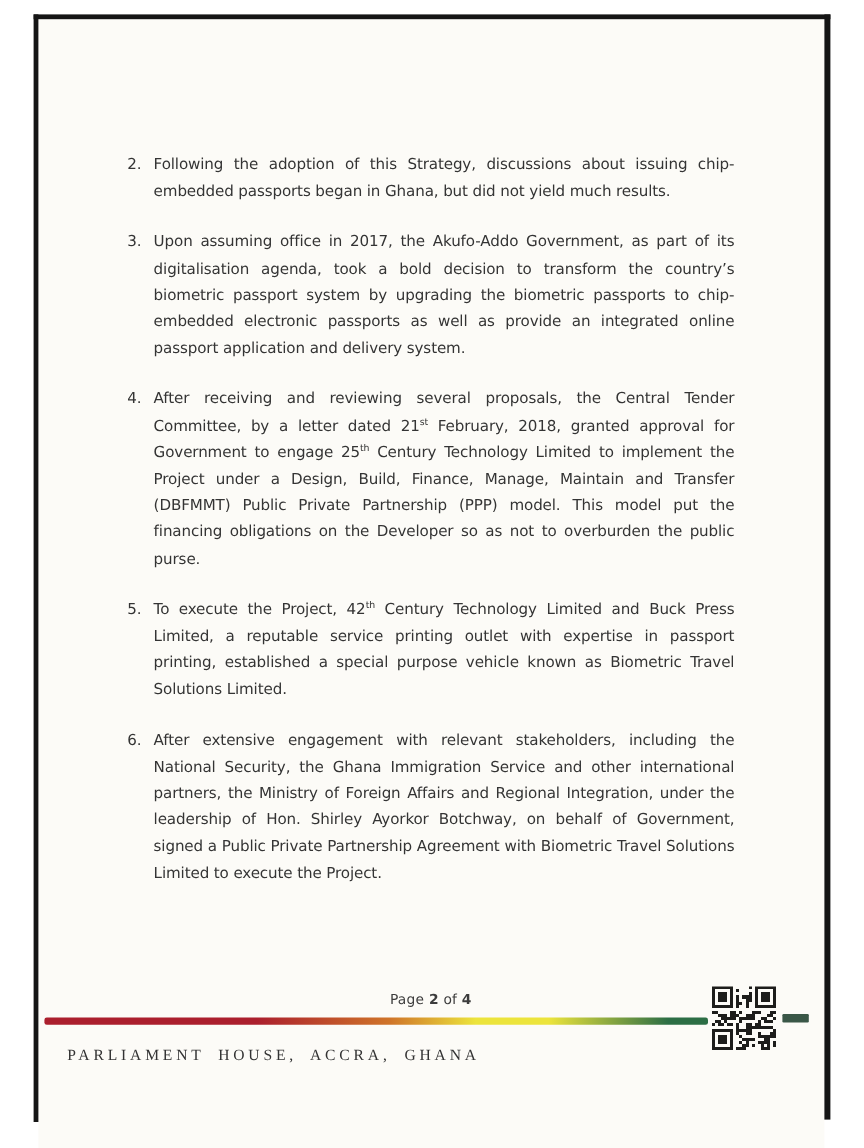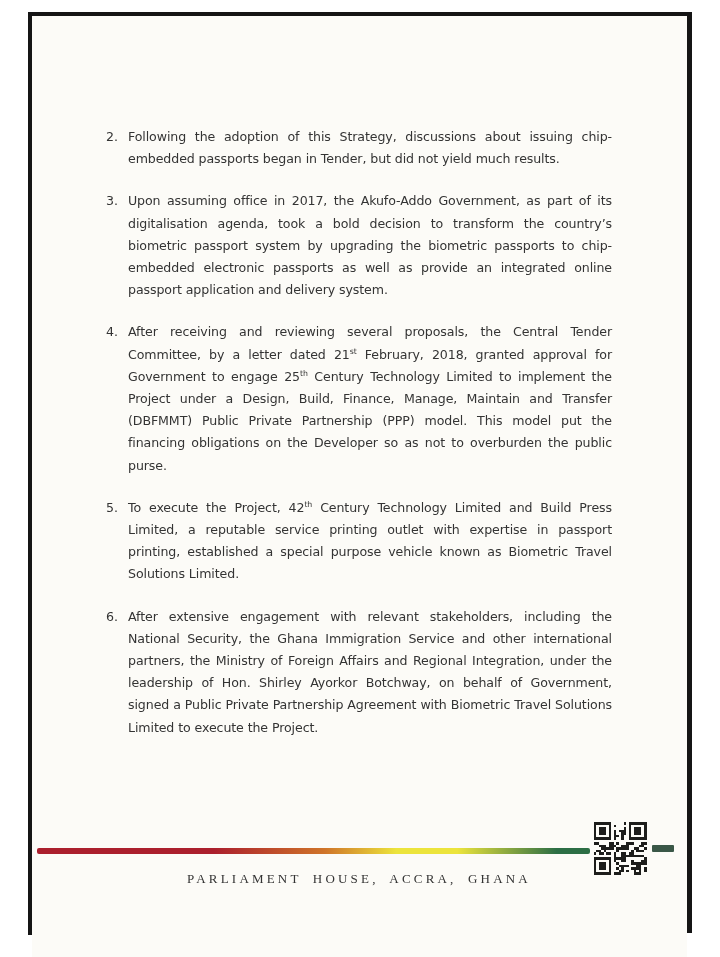--- a/index.html
+++ b/index.html
@@ -43,59 +43,59 @@
   .page-label .b{font-weight:bold;}
   .flag-bar{
     position:absolute;left:37px;top:848px;width:553px;height:6px;
     border-radius:2px;
   }
   .qr{position:absolute;left:592px;top:822px;width:56px;height:53px;}
   .qr svg{display:block;}
   .dash{position:absolute;left:652px;top:845px;width:22px;height:7px;border-radius:1px;}
   .address{
     position:absolute;left:56px;top:871px;width:606px;
-    text-align:center;
     font-family:"Liberation Serif","DejaVu Serif",serif;
     font-size:13px;color:#333333;
     letter-spacing:3.2px;word-spacing:5px;
   }
 </style>
 </head>
 <body>
 
 <div class="canvas">
   <div class="page-interior"></div>
 
   <div class="border-top"></div>
   <div class="border-left"></div>
   <div class="border-right"></div>
 
   <div class="list">
       <div class="item">
         <span class="num">2.</span>
-        <p class="txt"><span>Following the adoption of this Strategy, discussions about issuing chip-embedded passports began in Tender, but did not yield much results.</span></p>
+        <p class="txt"><span>Following the adoption of this Strategy, discussions about issuing chip-embedded passports began in Ghana, but did not yield much results.</span></p>
       </div>
       <div class="item">
         <span class="num">3.</span>
         <p class="txt"><span>Upon assuming office in 2017, the Akufo-Addo Government, as part of its digitalisation agenda, took a bold decision to transform the country’s biometric passport system by upgrading the biometric passports to chip-embedded electronic passports as well as provide an integrated online passport application and delivery system.</span></p>
       </div>
       <div class="item">
         <span class="num">4.</span>
         <p class="txt"><span>After receiving and reviewing several proposals, the Central Tender Committee, by a letter dated 21</span><sup>st</sup><span> February, 2018, granted approval for Government to engage 25</span><sup>th</sup><span> Century Technology Limited to implement the Project under a Design, Build, Finance, Manage, Maintain and Transfer (DBFMMT) Public Private Partnership (PPP) model. This model put the financing obligations on the Developer so as not to overburden the public purse.</span></p>
       </div>
       <div class="item">
         <span class="num">5.</span>
-        <p class="txt"><span>To execute the Project, 42</span><sup>th</sup><span> Century Technology Limited and Build Press Limited, a reputable service printing outlet with expertise in passport printing, established a special purpose vehicle known as Biometric Travel Solutions Limited.</span></p>
+        <p class="txt"><span>To execute the Project, 42</span><sup>th</sup><span> Century Technology Limited and Buck Press Limited, a reputable service printing outlet with expertise in passport printing, established a special purpose vehicle known as Biometric Travel Solutions Limited.</span></p>
       </div>
       <div class="item">
         <span class="num">6.</span>
         <p class="txt"><span>After extensive engagement with relevant stakeholders, including the National Security, the Ghana Immigration Service and other international partners, the Ministry of Foreign Affairs and Regional Integration, under the leadership of Hon. Shirley Ayorkor Botchway, on behalf of Government, signed a Public Private Partnership Agreement with Biometric Travel Solutions Limited to execute the Project.</span></p>
       </div>
     </div>
 
+  <div class="page-label"><span>Page </span><span class="b">2</span><span> of </span><span class="b">4</span></div>
   <div class="flag-bar" style="background: linear-gradient(90deg, rgb(171, 31, 45) 0%, rgb(171, 31, 45) 32%, rgb(207, 116, 41) 52%, rgb(236, 228, 60) 65%, rgb(236, 228, 60) 76%, rgb(44, 110, 69) 94%, rgb(44, 110, 69) 100%);"></div>
   <div class="qr">
       <svg viewBox="0 0 21 21" width="56" height="53" shape-rendering="crispEdges">
         <path d="M12 0h1v1h-1zM8 1h1v1h-1zM12 2h1v1h-1zM8 3h1v1h-1zM10 3h1v1h-1zM11 3h1v1h-1zM12 3h1v1h-1zM8 4h1v1h-1zM11 4h1v1h-1zM12 4h1v1h-1zM8 5h1v1h-1zM9 5h1v1h-1zM11 5h1v1h-1zM8 6h1v1h-1zM11 6h1v1h-1zM0 8h1v1h-1zM1 8h1v1h-1zM6 8h1v1h-1zM7 8h1v1h-1zM9 8h1v1h-1zM13 8h1v1h-1zM14 8h1v1h-1zM15 8h1v1h-1zM19 8h1v1h-1zM20 8h1v1h-1zM2 9h1v1h-1zM3 9h1v1h-1zM4 9h1v1h-1zM6 9h1v1h-1zM7 9h1v1h-1zM8 9h1v1h-1zM11 9h1v1h-1zM12 9h1v1h-1zM13 9h1v1h-1zM18 9h1v1h-1zM19 9h1v1h-1zM3 10h1v1h-1zM4 10h1v1h-1zM5 10h1v1h-1zM6 10h1v1h-1zM7 10h1v1h-1zM9 10h1v1h-1zM10 10h1v1h-1zM11 10h1v1h-1zM12 10h1v1h-1zM13 10h1v1h-1zM16 10h1v1h-1zM17 10h1v1h-1zM20 10h1v1h-1zM1 11h1v1h-1zM2 11h1v1h-1zM4 11h1v1h-1zM9 11h1v1h-1zM15 11h1v1h-1zM17 11h1v1h-1zM18 11h1v1h-1zM19 11h1v1h-1zM0 12h1v1h-1zM2 12h1v1h-1zM3 12h1v1h-1zM5 12h1v1h-1zM6 12h1v1h-1zM8 12h1v1h-1zM11 12h1v1h-1zM12 12h1v1h-1zM14 12h1v1h-1zM15 12h1v1h-1zM8 13h1v1h-1zM11 13h1v1h-1zM12 13h1v1h-1zM13 13h1v1h-1zM14 13h1v1h-1zM15 13h1v1h-1zM16 13h1v1h-1zM17 13h1v1h-1zM18 13h1v1h-1zM19 13h1v1h-1zM8 14h1v1h-1zM9 14h1v1h-1zM10 14h1v1h-1zM11 14h1v1h-1zM12 14h1v1h-1zM20 14h1v1h-1zM8 15h1v1h-1zM11 15h1v1h-1zM12 15h1v1h-1zM15 15h1v1h-1zM19 15h1v1h-1zM20 15h1v1h-1zM9 16h1v1h-1zM15 16h1v1h-1zM16 16h1v1h-1zM17 16h1v1h-1zM18 16h1v1h-1zM19 16h1v1h-1zM20 16h1v1h-1zM10 17h1v1h-1zM11 17h1v1h-1zM12 17h1v1h-1zM13 17h1v1h-1zM17 17h1v1h-1zM18 17h1v1h-1zM9 18h1v1h-1zM11 18h1v1h-1zM15 18h1v1h-1zM16 18h1v1h-1zM17 18h1v1h-1zM18 18h1v1h-1zM20 18h1v1h-1zM10 19h1v1h-1zM11 19h1v1h-1zM13 19h1v1h-1zM16 19h1v1h-1zM18 19h1v1h-1zM20 19h1v1h-1zM8 20h1v1h-1zM9 20h1v1h-1zM10 20h1v1h-1zM16 20h1v1h-1zM17 20h1v1h-1zM18 20h1v1h-1zM0 0h7v7h-7z M1 1h5v5h-5z M2 2h3v3h-3zM14 0h7v7h-7z M15 1h5v5h-5z M16 2h3v3h-3zM0 14h7v7h-7z M1 15h5v5h-5z M2 16h3v3h-3z" fill="#1d1d1b" fill-rule="evenodd"></path>
       </svg>
     </div>
   <div class="dash" style="background: rgb(58, 87, 71);"></div>
   <div class="address">PARLIAMENT HOUSE, ACCRA, GHANA</div>
 </div>
 

